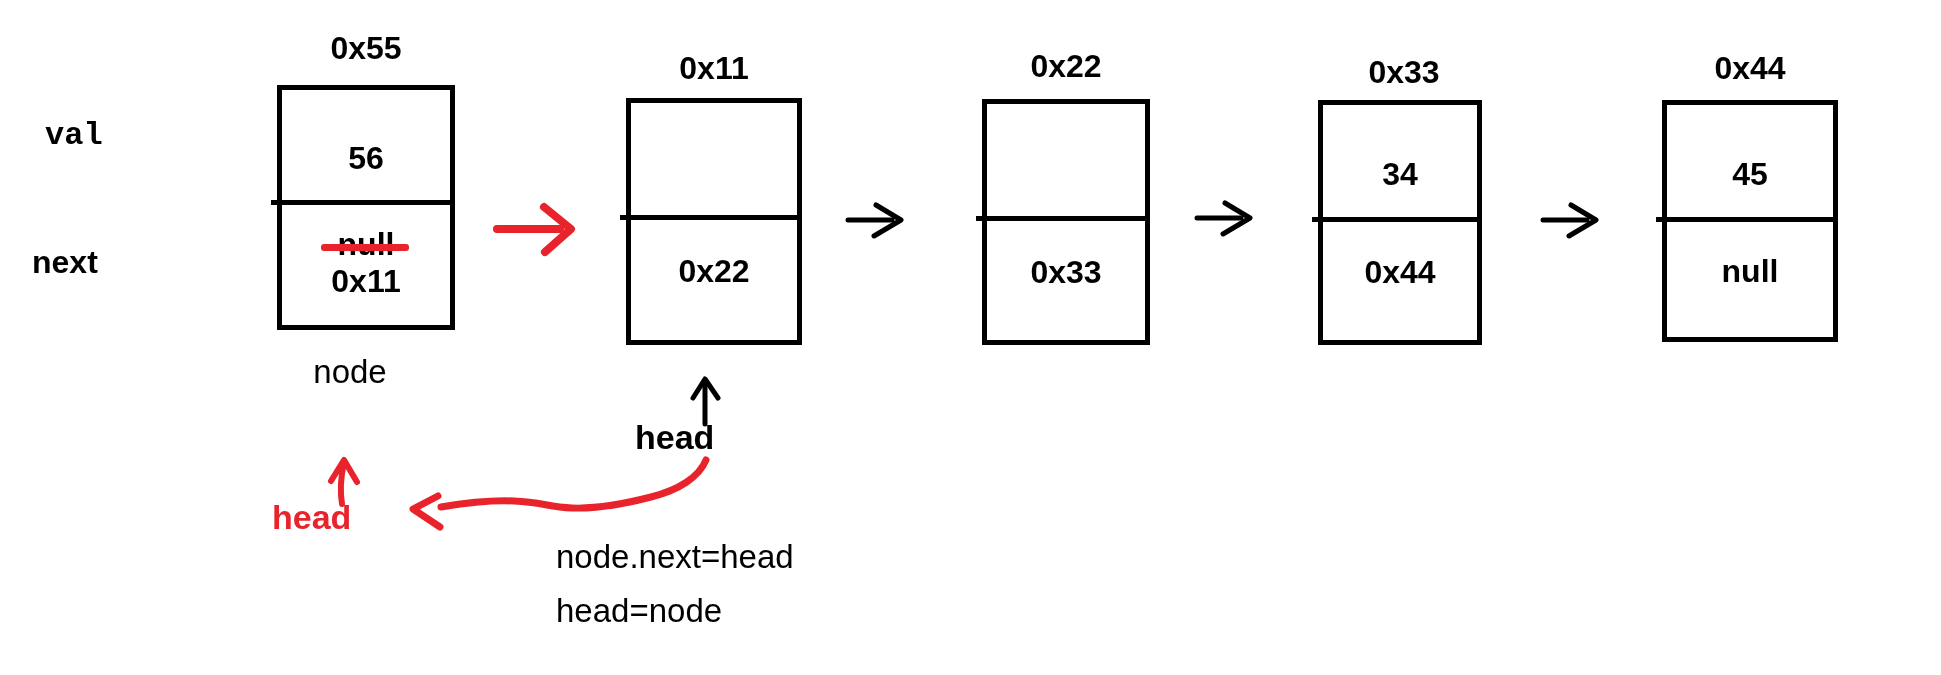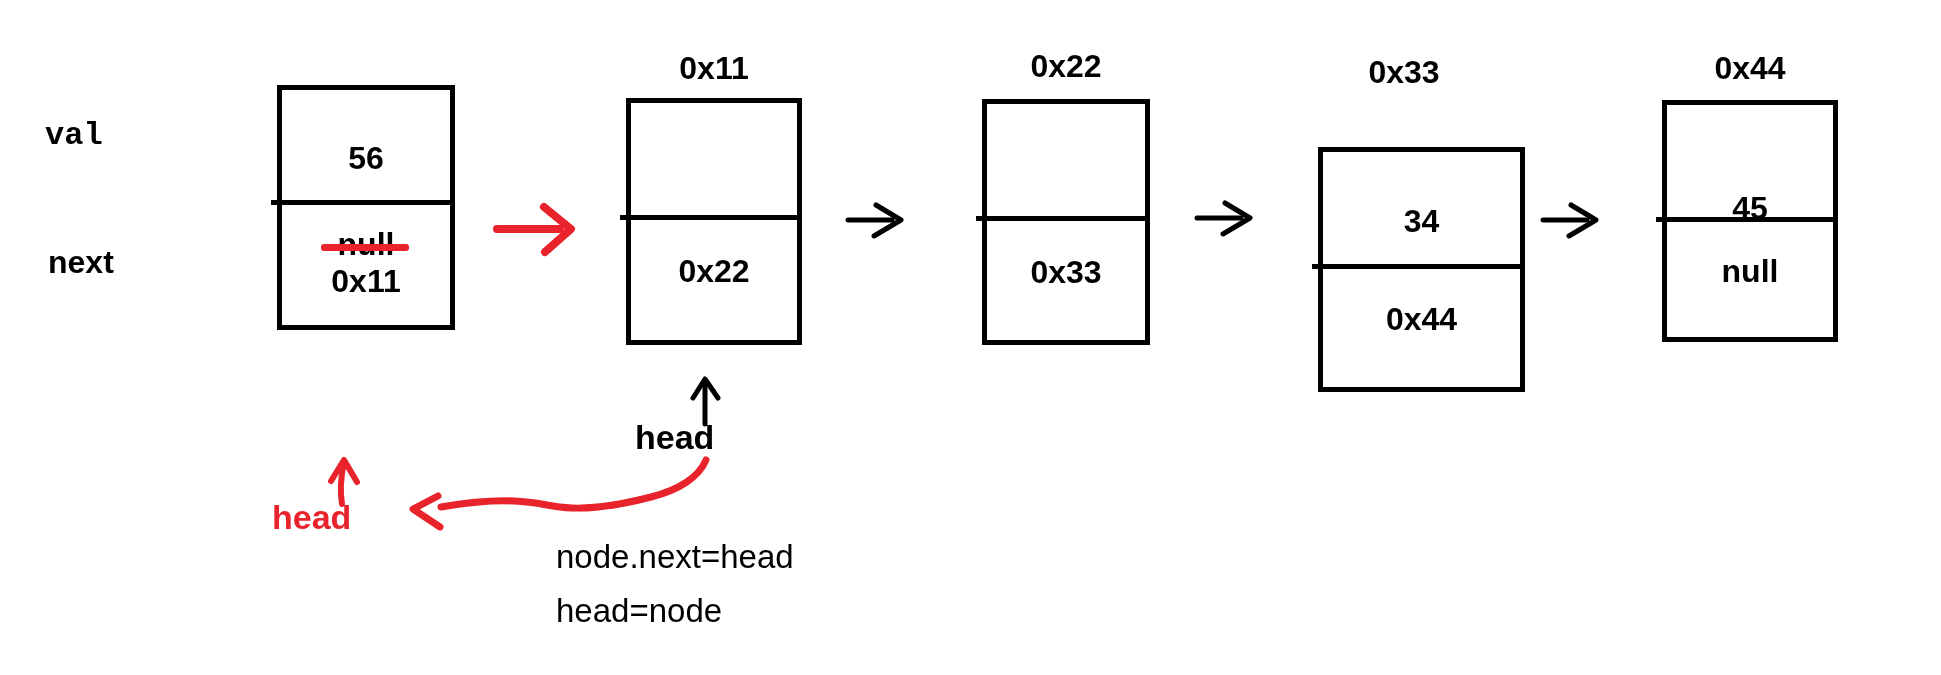--- a/index.html
+++ b/index.html
@@ -25,22 +25,23 @@
   .head-label.red{color:#e8232b;}
   .code-line{font-size:33px;line-height:1;white-space:pre;}
   svg.overlay{position:absolute;left:0;top:0;pointer-events:none;}
 </style>
 </head>
 <body>
 
 <div id="canvas">
 
   <div class="abs field-label" style="left:45px;top:120px;font-family:Liberation Mono, monospace;">val</div>
-  <div class="abs field-label" style="left:48px;top:246px;">next</div>
+  <div class="abs field-label" style="left:32px;top:246px;">next</div>
 
+  <div class="abs node-title" style="left:277px;top:32px;width:178px;">0x55</div>
   <div class="node-box" style="left:277px;top:85px;width:178px;height:245px;">
     <div class="cell cell-val" style="height:110px;">
       <span>56</span>
     </div>
     <div class="divider" style="top:110px;"></div>
     <div class="cell cell-next stacked" style="top:115px;">
       <span class="struck">
         <span>null</span>
         <span class="strike-line"></span>
       </span>
@@ -58,41 +59,42 @@
 
   <div class="abs node-title" style="left:982px;top:50px;width:168px;">0x22</div>
   <div class="node-box" style="left:982px;top:99px;width:168px;height:246px;">
     <div class="divider" style="top:112px;"></div>
     <div class="cell cell-next" style="top:117px;">
       <span>0x33</span>
     </div>
   </div>
 
   <div class="abs node-title" style="left:1318px;top:56px;width:172px;">0x33</div>
-  <div class="node-box" style="left:1318px;top:100px;width:207px;height:245px;margin-top:47px;">
+  <div class="node-box" style="left:1318px;top:100px;width:164px;height:245px;">
     <div class="cell cell-val" style="height:112px;">
       <span>34</span>
     </div>
     <div class="divider" style="top:112px;"></div>
     <div class="cell cell-next" style="top:117px;">
       <span>0x44</span>
     </div>
   </div>
 
   <div class="abs node-title" style="left:1662px;top:52px;width:176px;">0x44</div>
   <div class="node-box" style="left:1662px;top:100px;width:176px;height:242px;">
-    <div class="cell cell-val" style="height:112px;margin-top:34px;">
+    <div class="cell cell-val" style="height:112px;">
       <span>45</span>
     </div>
     <div class="divider" style="top:112px;"></div>
     <div class="cell cell-next" style="top:117px;">
       <span>null</span>
     </div>
   </div>
 
+  <div class="abs node-label" style="left:270px;top:355px;width:160px;">node</div>
   <div class="abs head-label" style="left:635px;top:420px;width:150px;">head</div>
   <div class="abs head-label red" style="left:272px;top:500px;width:150px;">head</div>
   <div class="abs code-line" style="left:556px;top:594px;">head=node</div>
   <div class="abs code-line" style="left:556px;top:540px;">node.next=head</div>
 
   <svg class="overlay" width="1941" height="675" viewBox="0 0 1941 675">
 
     <g stroke="#e8232b" stroke-width="8" fill="none" stroke-linecap="round" stroke-linejoin="round">
       <line x1="497" y1="229" x2="560" y2="229"></line>
       <polyline points="544,207 571,229 545,252"></polyline>

